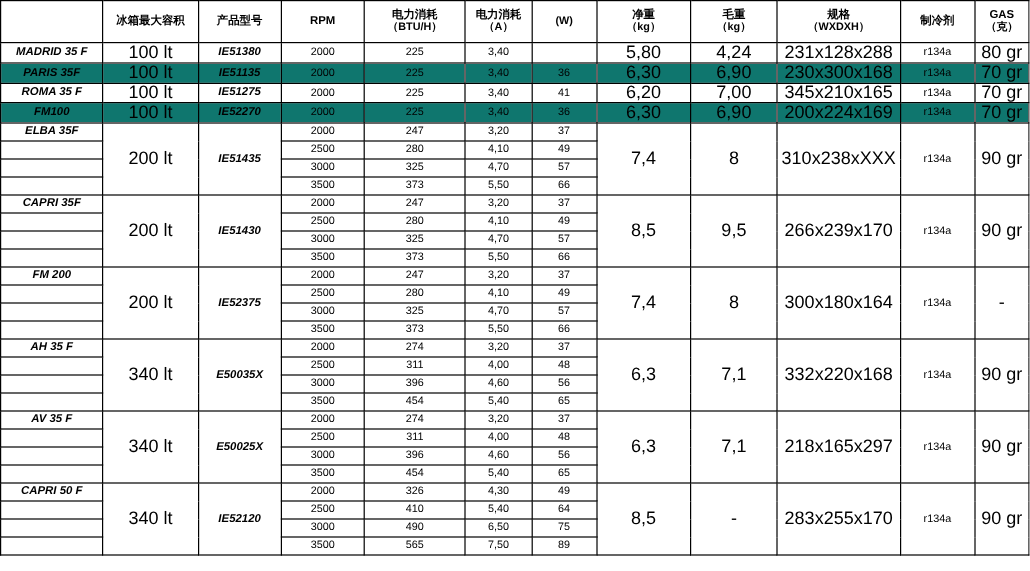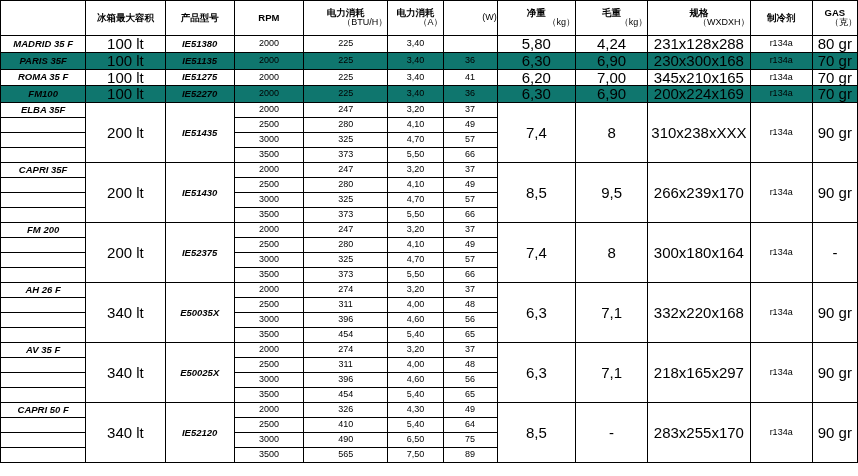--- a/index.html
+++ b/index.html
@@ -32,23 +32,22 @@
   }
   
   thead th {
     background: #ffffff;
     font-weight: bold;
     font-size: 9.5px;
     height: 34px;
   }
   thead th .sub {
     display: block;
-    font-weight: normal;
+    font-weight: bold;
     font-size: 9px;
-    text-align: right;
   }
   
   col.c-model   { width: 85px; }
   col.c-cap     { width: 79px; }
   col.c-code    { width: 69px; }
   col.c-rpm     { width: 69px; }
   col.c-btu     { width: 84px; }
   col.c-a       { width: 55px; }
   col.c-w       { width: 54px; }
   col.c-net     { width: 78px; }
@@ -289,21 +288,21 @@
         <td>57</td>
       </tr>
       <tr>
         <td>&nbsp;</td>
         <td>3500</td>
         <td>373</td>
         <td>5,50</td>
         <td>66</td>
       </tr>
       <tr>
-        <td class="model">AH 26 F</td>
+        <td class="model">AH 35 F</td>
         <td class="cap" rowspan="4">340 lt</td>
         <td class="code" rowspan="4">E50035X</td>
         <td>2000</td>
         <td>274</td>
         <td>3,20</td>
         <td>37</td>
         <td class="net" rowspan="4">6,3</td>
         <td class="gross" rowspan="4">7,1</td>
         <td class="dim" rowspan="4">332x220x168</td>
         <td class="refrigerant" rowspan="4">r134a</td>

